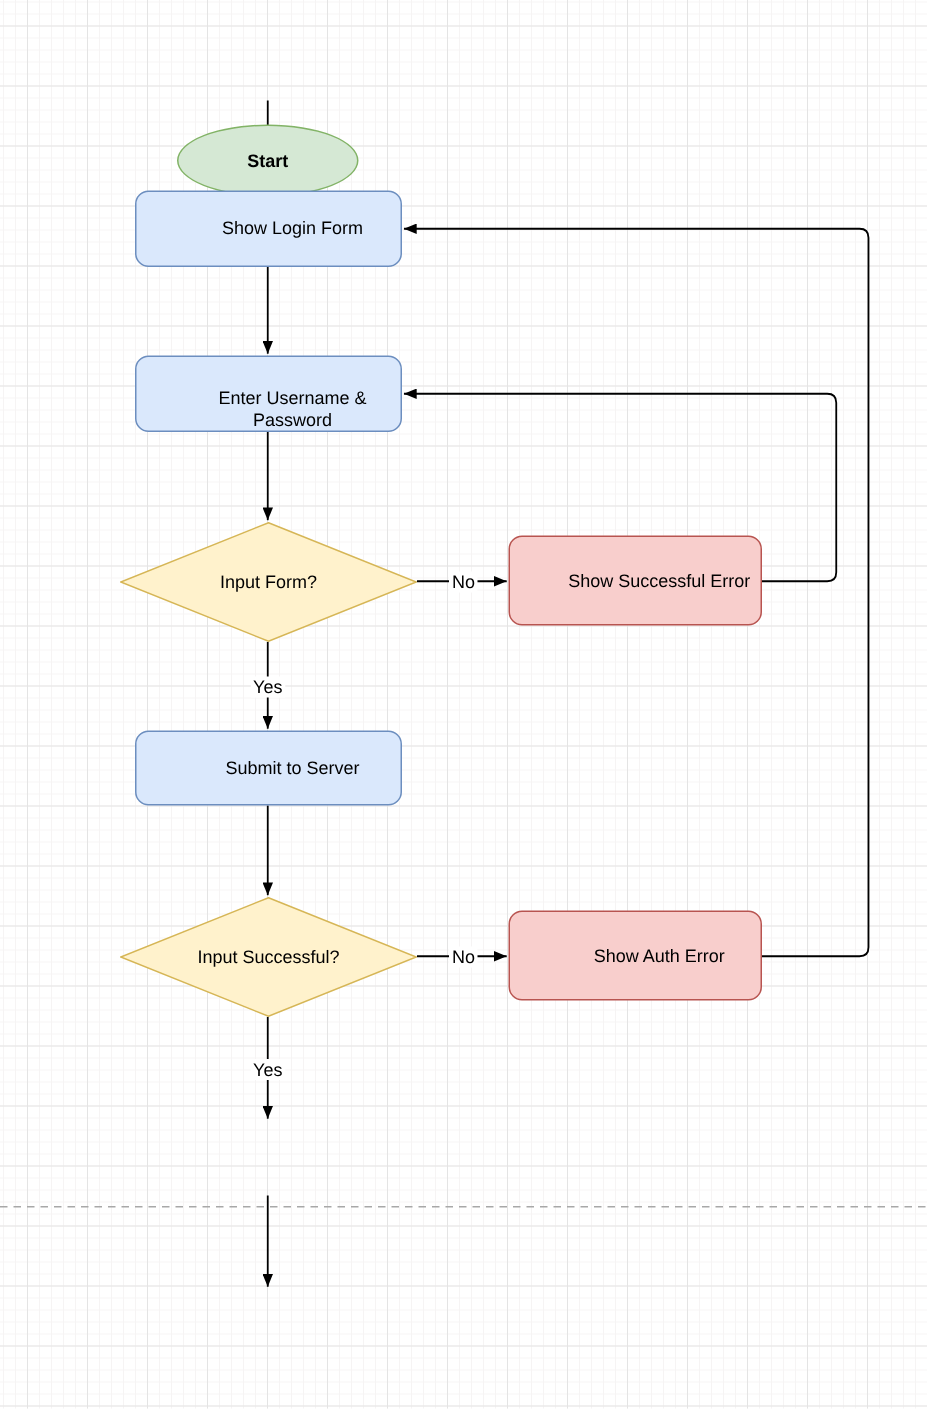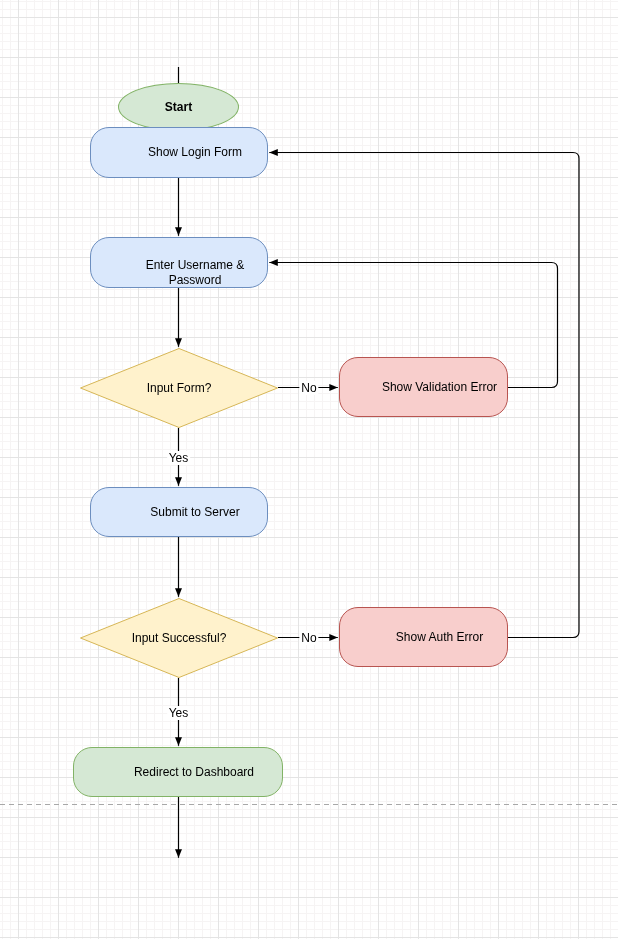--- a/index.html
+++ b/index.html
@@ -43,21 +43,21 @@
     align-items: center;
     justify-content: center;
     text-align: center;
     font-size: 12px;
     color: #000000;
     box-sizing: border-box;
     line-height: 1.2;
   }
   .rect {
     border: 1px solid #000;
-    border-radius: 19px;
+    border-radius: 9px;
     padding-left: 32px;
   }
   .process { background: var(--process-fill); border-color: var(--process-stroke); }
   .error   { background: var(--error-fill);   border-color: var(--error-stroke); }
   .success { background: var(--terminator-fill); border-color: var(--terminator-stroke); }
   .terminator {
     background: var(--terminator-fill);
     border: 1px solid var(--terminator-stroke);
     border-radius: 50%;
     font-weight: bold;
@@ -130,41 +130,38 @@
   </div>
 
   <div class="node decision" style="left:80px; top:348px; width:198px; height:80px;">
     <svg class="diamond-svg" viewBox="0 0 198 80" preserveAspectRatio="none" xmlns="http://www.w3.org/2000/svg">
       <polygon points="99,0.5 197.5,40 99,79.5 0.5,40"></polygon>
     </svg>
     <span class="label">Input Form?</span>
   </div>
 
   <div class="node rect error" style="left:339px; top:357px; width:169px; height:60px;">
-    <span class="label">Show Validation Error</span>
+    <span class="label">Show Successful Error</span>
   </div>
 
   <div class="node rect process" style="left:90px; top:487px; width:178px; height:50px;">
     <span class="label">Submit to Server</span>
   </div>
 
   <div class="node decision" style="left:80px; top:598px; width:198px; height:80px;">
     <svg class="diamond-svg" viewBox="0 0 198 80" preserveAspectRatio="none" xmlns="http://www.w3.org/2000/svg">
       <polygon points="99,0.5 197.5,40 99,79.5 0.5,40"></polygon>
     </svg>
     <span class="label">Input Successful?</span>
   </div>
 
   <div class="node rect error" style="left:339px; top:607px; width:169px; height:60px;">
     <span class="label">Show Auth Error</span>
   </div>
 
-  <div class="node rect success" style="left:73px; top:747px; width:210px; height:50px;">
-    <span class="label">Redirect to Dashboard</span>
-  </div>
 
 
   <div class="edge-label" style="left:178.5px; top:458px;">Yes</div>
   <div class="edge-label" style="left:309px; top:388px;">No</div>
   <div class="edge-label" style="left:178.5px; top:713px;">Yes</div>
   <div class="edge-label" style="left:309px; top:637.5px;">No</div>
 
 </div>
 
 </body></html>

